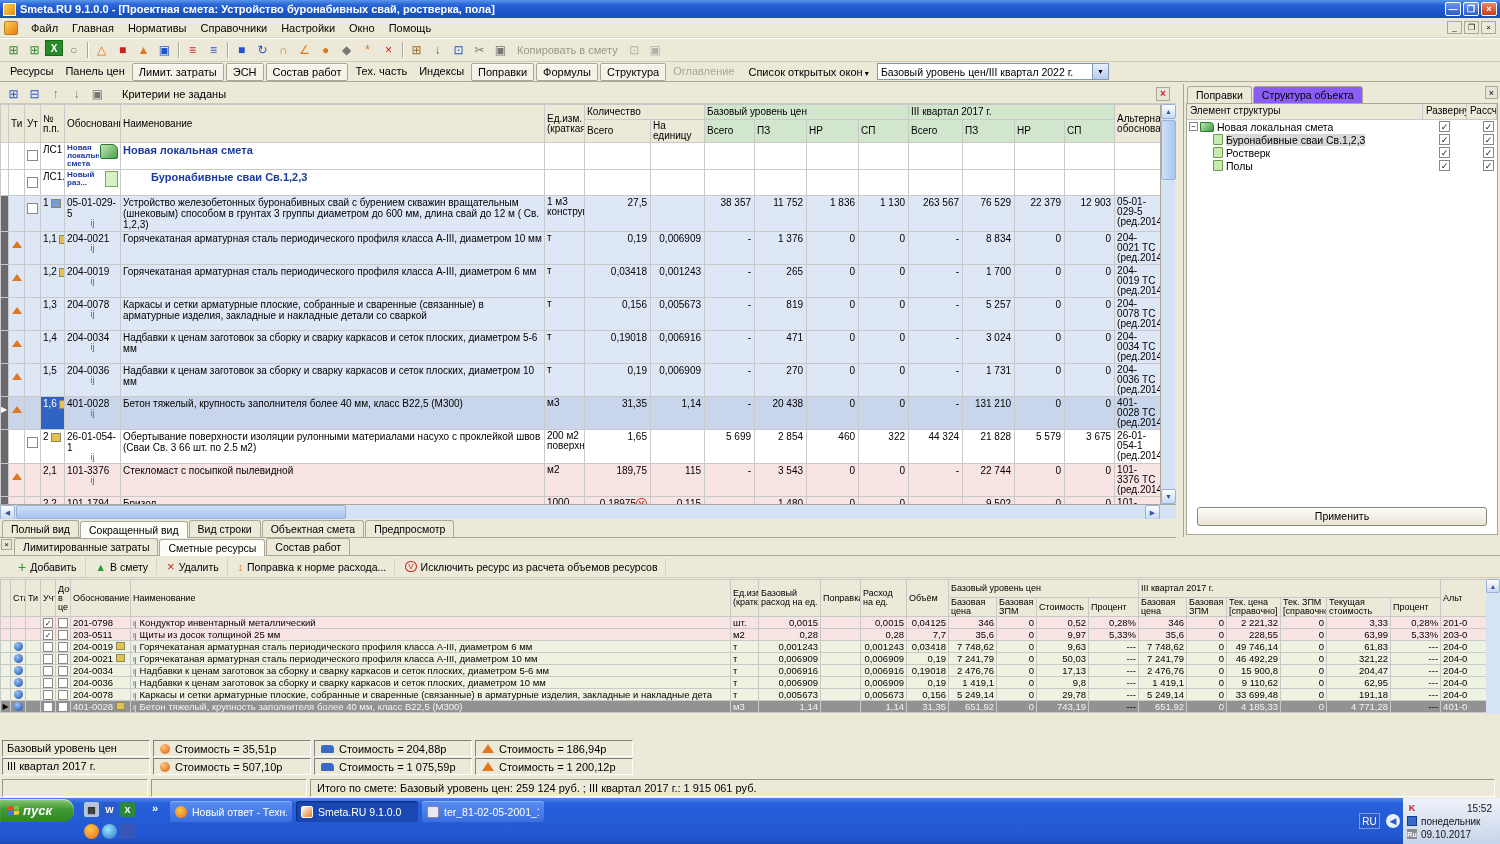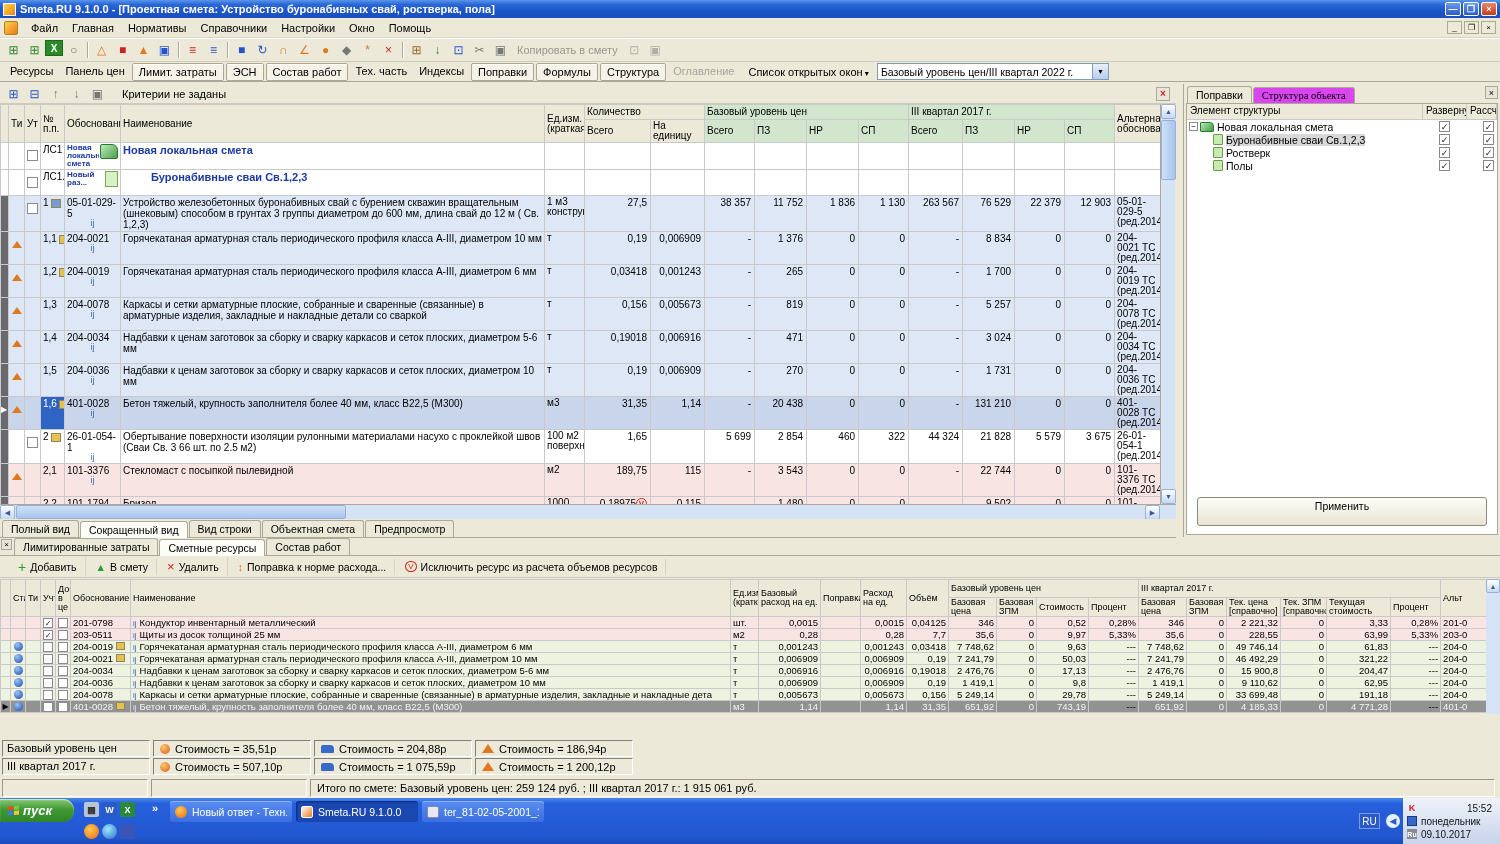--- a/index.html
+++ b/index.html
@@ -91,38 +91,38 @@
 .hscroll .right{position:absolute;right:16px;top:0;}
 .hthumb{position:absolute;left:16px;top:0;width:330px;height:14px;background:linear-gradient(180deg,#cfe0f8,#a8c4ee);border:1px solid #9ab0d8;border-radius:2px;}
 
 .viewtabs{position:absolute;top:519px;left:0;width:1176px;height:19px;background:#ece9d8;display:flex;align-items:flex-end;padding-left:2px;border-bottom:1px solid #aca899;}
 .vtab{padding:2px 8px;border:1px solid #aca899;border-bottom:none;border-radius:3px 3px 0 0;background:#ece9d8;margin-right:1px;white-space:nowrap;font-size:10.5px;}
 .vtab.active{background:#fdfdf8;position:relative;top:1px;}
 
 .rpanel{position:absolute;top:84px;left:1183px;width:317px;height:453px;background:#ece9d8;border-left:1px solid #aca899;}
 .rtabs{height:19px;display:flex;align-items:flex-end;padding-left:3px;position:relative;}
 .rtab{padding:2px 8px;border:1px solid #aca899;border-bottom:none;border-radius:3px 3px 0 0;background:#ece9d8;margin-right:1px;font-size:10.5px;}
-.rtab.active{background:#d946ef;font-family:Liberation Serif, serif;}
+.rtab.active{background:#8b5cf6;}
 .rclose{position:absolute;right:2px;top:2px;width:13px;height:13px;border:1px solid #aca899;background:#e8e4d8;font-size:9px;display:flex;align-items:center;justify-content:center;}
 .rbody{position:absolute;top:19px;left:2px;right:2px;bottom:2px;border:1px solid #aca899;background:#fff;}
 .rhead{display:flex;height:16px;background:#ece9d8;border-bottom:1px solid #c9c9c9;font-size:10px;}
 .rhead div{padding:1px 3px;border-right:1px solid #c9c9c9;overflow:hidden;white-space:nowrap;}
 .rh-el{width:236px;}.rh-ex{width:44px;}.rh-ca{flex:1;}
 .trow{display:flex;align-items:center;height:13px;font-size:10.5px;position:relative;}
 .trow .texp{display:none;width:9px;height:9px;border:1px solid #888;background:#fff;font-size:8px;line-height:7px;text-align:center;margin:0 2px;}
 .trow.root .texp{display:inline-block;}
 .trow .ticon{width:14px;height:10px;background:linear-gradient(135deg,#bfe8bf,#3a9a3a);border:1px solid #2a7a2a;border-radius:1px 4px 1px 1px;margin-right:3px;}
 .trow.child{padding-left:26px;}
 .trow.child .ticon{background:#c8eab0;border-color:#6a9a4a;width:10px;height:11px;border-radius:1px;}
 .trow.selected .tlabel{background:#d8d8d8;}
 .tlabel{white-space:nowrap;overflow:hidden;}
 .tchk{position:absolute;width:11px;height:11px;border:1px solid #888;background:#fff;font-size:9px;line-height:10px;text-align:center;color:#222;}
 .tchk.c1{left:252px;}
 .tchk.c2{left:296px;}
-.applybtn{position:absolute;left:10px;right:10px;bottom:8px;height:29px;border:1px solid #8a8a7a;border-radius:3px;background:linear-gradient(180deg,#fdfdf8,#e8e4d4);text-align:center;line-height:17px;font-size:10.5px;margin-top:29px;}
+.applybtn{position:absolute;left:10px;right:10px;bottom:8px;height:19px;border:1px solid #8a8a7a;border-radius:3px;background:linear-gradient(180deg,#fdfdf8,#e8e4d4);text-align:center;line-height:17px;font-size:10.5px;margin-top:29px;}
 
 .respane{position:absolute;top:538px;left:0;width:1500px;height:200px;background:#ece9d8;}
 .restabs{height:18px;display:flex;align-items:flex-end;padding-left:14px;position:relative;border-bottom:1px solid #aca899;}
 .resclose{position:absolute;left:1px;top:1px;width:11px;height:11px;border:1px solid #aca899;font-size:8px;display:flex;align-items:center;justify-content:center;background:#e8e4d8;}
 .restoolbar{height:22px;display:flex;align-items:center;padding-left:10px;background:#ece9d8;border-bottom:1px solid #cfcbb8;}
 .rtb{display:flex;align-items:center;padding:2px 8px;margin-right:2px;border-right:1px solid #d8d4c4;white-space:nowrap;font-size:10.5px;}
 .ri{margin-right:4px;font-weight:bold;font-size:11px;}
 .ri-add::before{content:"+";color:#2a9a2a;font-size:14px;}
 .ri-up::before{content:"▲";color:#2a9a2a;}
 .ri-del::before{content:"×";color:#cc2222;font-size:13px;}
@@ -639,21 +639,21 @@
 
         <tr class="item bg-white has-check numicon-yellow">
           <td class="c-marker"></td>
           <td class="c-ti"></td>
           <td class="c-ut">
               <span class="chk"></span>
             </td>
           <td class="c-num"><span>2</span><span class="numico"></span></td>
           <td class="c-code"><span>26-01-054-1</span><span class="inf">ij</span></td>
           <td class="c-name">Обертывание поверхности изоляции рулонными материалами насухо с проклейкой швов (Сваи Св. 3 66 шт. по 2.5 м2)</td>
-          <td class="c-unit">100 м2 поверхн</td>
+          <td class="c-unit">200 м2 поверхн</td>
           <td class="num"><span>1,65</span></td>
           <td class="num"></td>
           <td class="num">5 699</td>
           <td class="num">2 854</td>
           <td class="num">460</td>
           <td class="num">322</td>
           <td class="num">44 324</td>
           <td class="num">21 828</td>
           <td class="num">5 579</td>
           <td class="num">3 675</td>

